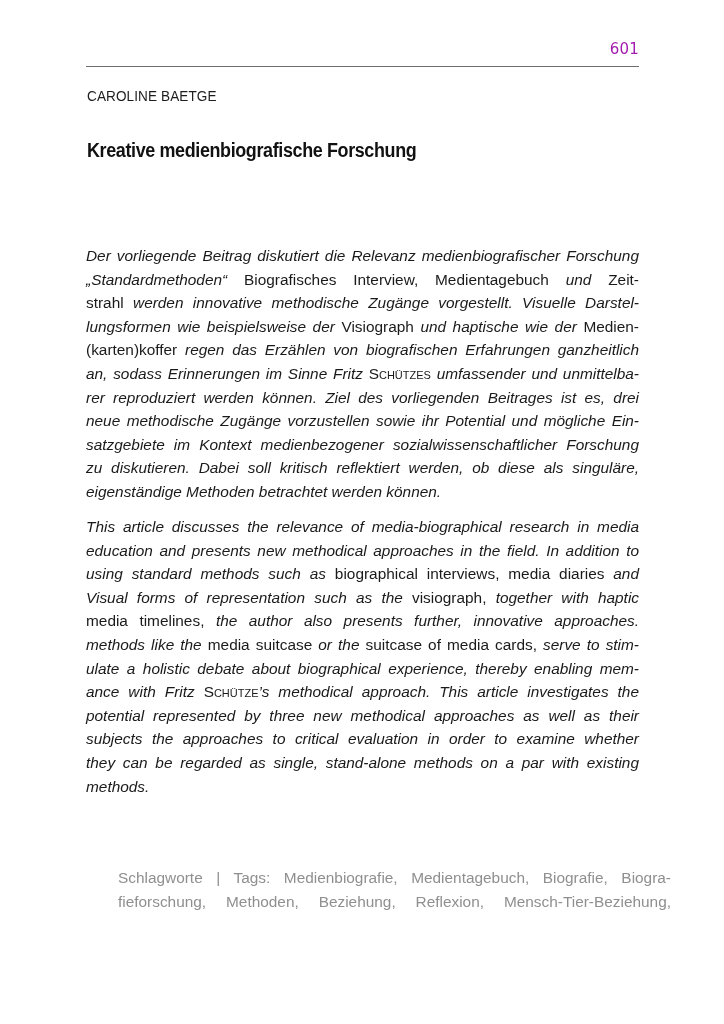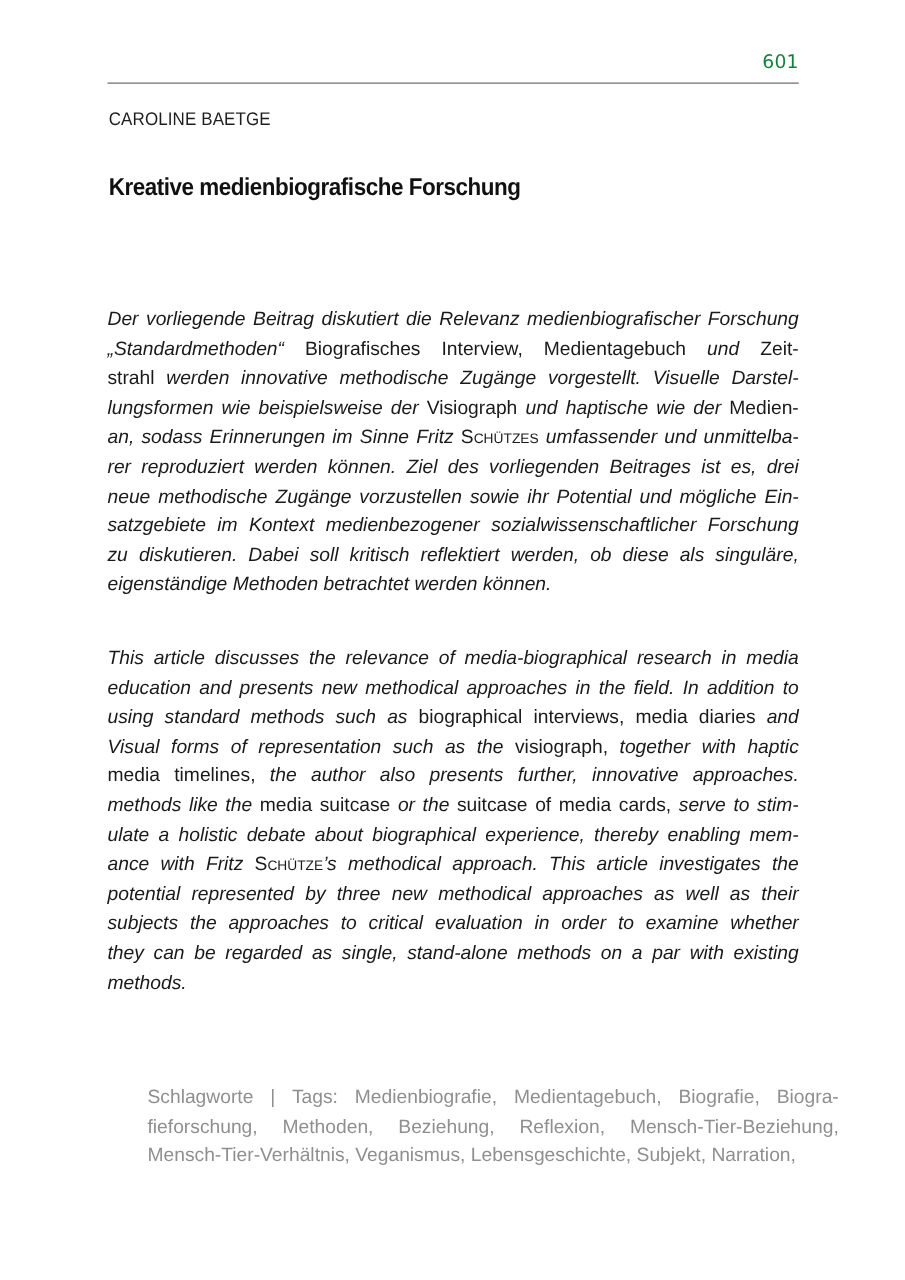--- a/index.html
+++ b/index.html
@@ -1,19 +1,19 @@
 <!DOCTYPE html>
 <html><head>
 <meta charset="utf-8">
 <style>
   html, body { margin:0; padding:0; background:#ffffff; }
   body { width:724px; height:1024px; position:relative; overflow:hidden;
          font-family:"DejaVu Sans", "Liberation Sans", sans-serif; color:#1a1a1a; }
   .page { position:absolute; left:86px; top:0; width:553px; }
-  .pagenum { position:absolute; top:40px; right:0; font-size:15px; color:#15803d; letter-spacing:0.2px; }
+  .pagenum { position:absolute; top:40px; right:0; font-size:15px; color:#a21caf; letter-spacing:0.2px; }
   .rule { position:absolute; top:66px; left:0; width:553px; height:0; border-top:1.6px solid #6f6f6f; }
   .author { position:absolute; top:88px; left:1px; font-size:14.6px; letter-spacing:0.1px; color:#1d1d1d;
             font-family:"Liberation Sans", sans-serif; transform:scaleX(0.93); transform-origin:left; }
   .title { position:absolute; top:139px; left:1px; font-size:19.5px; font-weight:bold; color:#111;
            font-family:"Liberation Sans", sans-serif; letter-spacing:-0.4px; transform:scaleX(0.92); transform-origin:left; white-space:nowrap; }
   .para { position:absolute; left:0; width:553px; }
   .line { height:23.6px; line-height:23.6px; font-size:15.4px; white-space:nowrap; text-align:justify; text-align-last:justify; width:553px; overflow:visible;
           font-family:"Liberation Sans", sans-serif; }
   .line.last { text-align-last:left; }
   .i { font-style:italic; }
@@ -31,20 +31,21 @@
   <div class="pagenum">601</div>
   <div class="rule"></div>
   <div class="author">CAROLINE BAETGE</div>
   <div class="title">Kreative medienbiografische Forschung</div>
 
   <div class="para" id="p-de">
       <div class="line"><span class="i">Der vorliegende Beitrag diskutiert die Relevanz medienbiografischer Forschung</span></div>
       <div class="line"><span class="i">„Standardmethoden“ </span><span class="r">Biografisches Interview, Medientagebuch </span><span class="i">und </span><span class="r">Zeit-</span></div>
       <div class="line"><span class="r">strahl </span><span class="i">werden innovative methodische Zugänge vorgestellt. Visuelle Darstel-</span></div>
       <div class="line"><span class="i">lungsformen wie beispielsweise der </span><span class="r">Visiograph </span><span class="i">und haptische wie der </span><span class="r">Medien-</span></div>
+      <div class="line"><span class="r">(karten)koffer </span><span class="i">regen das Erzählen von biografischen Erfahrungen ganzheitlich</span></div>
       <div class="line"><span class="i">an, sodass Erinnerungen im Sinne Fritz </span><span class="sc">Schützes</span><span class="i"> umfassender und unmittelba-</span></div>
       <div class="line"><span class="i">rer reproduziert werden können. Ziel des vorliegenden Beitrages ist es, drei</span></div>
       <div class="line"><span class="i">neue methodische Zugänge vorzustellen sowie ihr Potential und mögliche Ein-</span></div>
       <div class="line"><span class="i">satzgebiete im Kontext medienbezogener sozialwissenschaftlicher Forschung</span></div>
       <div class="line"><span class="i">zu diskutieren. Dabei soll kritisch reflektiert werden, ob diese als singuläre,</span></div>
       <div class="line last"><span class="i">eigenständige Methoden betrachtet werden können.</span></div>
     </div>
   <div class="para" id="p-en">
       <div class="line"><span class="i">This article discusses the relevance of media-biographical research in media</span></div>
       <div class="line"><span class="i">education and presents new methodical approaches in the field. In addition to</span></div>
@@ -55,15 +56,14 @@
       <div class="line"><span class="i">ulate a holistic debate about biographical experience, thereby enabling mem-</span></div>
       <div class="line"><span class="i">ance with Fritz </span><span class="sc">Schütze</span><span class="i">’s methodical approach. This article investigates the</span></div>
       <div class="line"><span class="i">potential represented by three new methodical approaches as well as their</span></div>
       <div class="line"><span class="i">subjects the approaches to critical evaluation in order to examine whether</span></div>
       <div class="line"><span class="i">they can be regarded as single, stand-alone methods on a par with existing</span></div>
       <div class="line last"><span class="i">methods.</span></div>
     </div>
   <div class="para tags" id="p-tags">
       <div class="line"><span class="r">Schlagworte | Tags: Medienbiografie, Medientagebuch, Biografie, Biogra-</span></div>
       <div class="line"><span class="r">fieforschung, Methoden, Beziehung, Reflexion, Mensch-Tier-Beziehung,</span></div>
-      <div class="line last"><span class="r">Mensch-Tier-Verhältnis, Veganismus, Lebensgeschichte, Subjekt, Narration,</span></div>
     </div>
 </div>
 
 </body></html>

